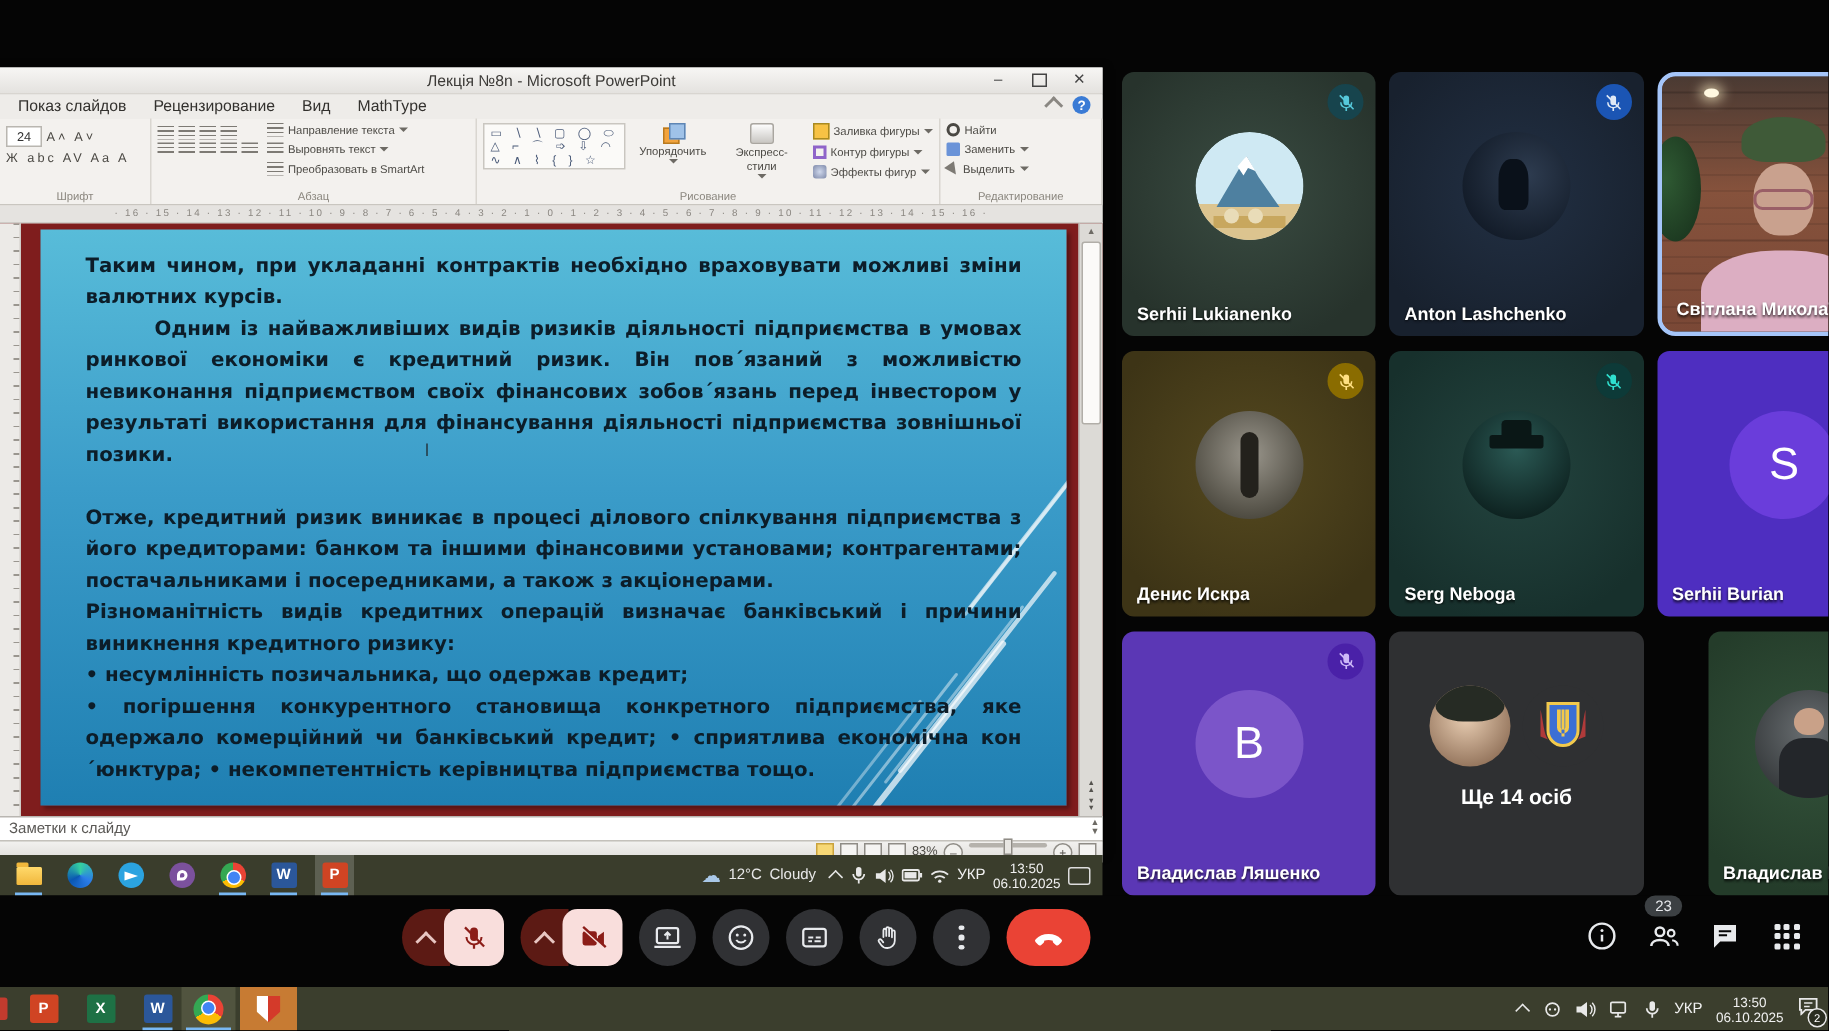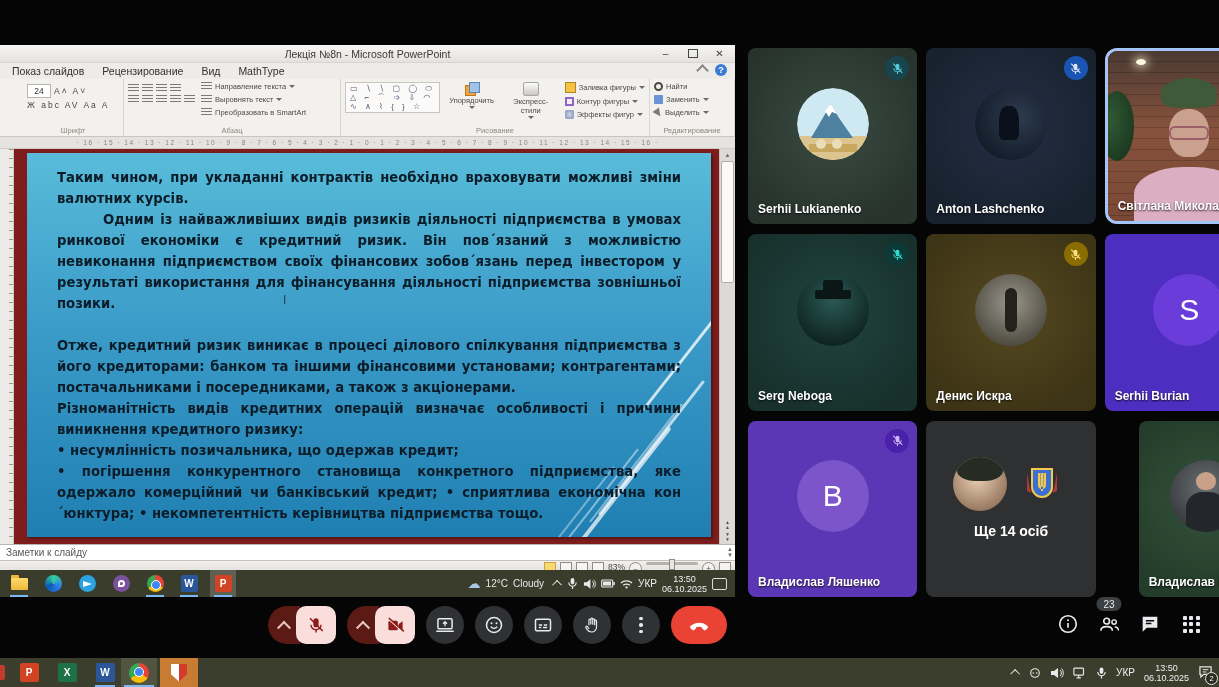--- a/index.html
+++ b/index.html
@@ -10,21 +10,21 @@
   .ppt-title{height:17px;background:linear-gradient(#f7f6f4,#e4e2df);display:flex;align-items:center;position:relative;border-bottom:1px solid #d8d5d0;}
   .ppt-title .t{flex:1;text-align:center;font-size:10.5px;color:#3c3a37;}
   .winbtns{position:absolute;right:2px;top:0;display:flex;height:16px;}
   .winbtn{width:27px;height:16px;display:flex;align-items:center;justify-content:center;font-size:10px;color:#444;}
   .maxglyph{width:8px;height:7px;border:1px solid #444;display:inline-block;}
   .ppt-menu{height:16px;display:flex;align-items:center;gap:18px;padding-left:12px;background:#eeece9;font-size:10.5px;color:#33312e;position:relative;}
   .ppt-menu .tab{cursor:default;}
   .menu-right{position:absolute;right:8px;top:1px;display:flex;gap:8px;align-items:center;}
   .chev{width:7px;height:7px;border-left:2px solid #8a8782;border-top:2px solid #8a8782;transform:rotate(45deg);display:inline-block;}
   .helpdot{width:12px;height:12px;border-radius:50%;background:#3a7bd5;color:#fff;font-size:9px;font-weight:bold;display:flex;align-items:center;justify-content:center;}
-  .ribbon{height:57px;background:#f3f1ee;display:flex;border-bottom:1px solid #c9c6c0;font-size:8px;color:#5a5750;padding-left:23px;}
+  .ribbon{height:57px;background:#f3f1ee;display:flex;border-bottom:1px solid #c9c6c0;font-size:8px;color:#5a5750;}
   .rgroup{position:relative;border-right:1px solid #d9d6d0;padding:3px 4px 11px 4px;}
   .rglabel{position:absolute;bottom:1px;left:0;right:0;text-align:center;font-size:7.5px;color:#8b877f;}
   .rrow{display:flex;align-items:center;gap:3px;margin:2px 0;}
   .sizebox{width:22px;height:12px;background:#fff;border:1px solid #b9b6b0;font-size:8.5px;display:flex;align-items:center;justify-content:center;color:#333;}
   .g-glyphs{font-size:8.5px;letter-spacing:2px;color:#4a4843;}
   .lineicon{width:11px;height:9px;background:repeating-linear-gradient(#7d7a74 0,#7d7a74 1px,transparent 1px,transparent 3px);display:inline-block;}
   .btn-mini{display:flex;align-items:center;gap:3px;font-size:7.5px;color:#4c4a45;white-space:nowrap;}
   .dd{width:0;height:0;border-left:3px solid transparent;border-right:3px solid transparent;border-top:3px solid #6d6a64;display:inline-block;}
   .shapebox{border:1px solid #c9c6c0;background:#fbfaf8;padding:1px 4px;line-height:9px;}
   .shaperow{font-size:8px;letter-spacing:3px;color:#4a5a78;white-space:nowrap;}
@@ -302,21 +302,21 @@
         <div class="streak" style="right:30px;top:150px;width:2px;height:120px;opacity:.6"></div>
         <div class="streak" style="right:58px;top:210px;width:3px;height:170px;opacity:.9"></div>
         <div class="streak" style="right:74px;top:235px;width:2px;height:150px;opacity:.55"></div>
         <div class="streak" style="right:96px;top:255px;width:4px;height:185px;opacity:.95"></div>
         <div class="streak" style="right:118px;top:280px;width:2px;height:150px;opacity:.6"></div>
         <div class="streak" style="right:136px;top:300px;width:2px;height:130px;opacity:.5"></div>
         <div class="slide-text">
           <p>Таким чином, при укладанні контрактів необхідно враховувати можливі зміни валютних курсів.</p>
           <p class="indent">Одним із найважливіших видів ризиків діяльності підприємства в умовах ринкової економіки є кредитний ризик. Він пов´язаний з можливістю невиконання підприємством своїх фінансових зобов´язань перед інвестором у результаті використання для фінансування діяльності підприємства зовнішньої позики.</p>
           <p class="gap">Отже, кредитний ризик виникає в процесі ділового спілкування підприємства з його кредиторами: банком та іншими фінансовими установами; контрагентами; постачальниками і посередниками, а також з акціонерами.</p>
-          <p>Різноманітність видів кредитних операцій визначає особливості і причини виникнення кредитного ризику:</p>
+          <p>Різноманітність видів кредитних операцій визначає банківський і причини виникнення кредитного ризику:</p>
           <p>• несумлінність позичальника, що одержав кредит;</p>
           <p>• погіршення конкурентного становища конкретного підприємства, яке одержало комерційний чи банківський кредит; • сприятлива економічна кон´юнктура; • некомпетентність керівництва підприємства тощо.</p>
         </div>
         <span class="ibeam">I</span>
       </div>
       <div class="vscroll">
         <span class="scr-arrow">▲</span>
         <span class="scr-thumb"></span>
         <span class="scr-bottom">
           <span>▲<br>▲</span>
@@ -456,42 +456,42 @@
       <span class="micbadge" style="background:#1a6df0">
         <span class="audio-bars">
             <i style="height:5px"></i>
             <i style="height:10px"></i>
             <i style="height:5px"></i>
           </span>
       </span>
       <span class="pname">Світлана Миколаїв...</span>
     </div>
 
+    <div class="tile t5">
+      <div class="avatar denys"></div>
+      <span class="micbadge" style="background:#8a6c00">
+        <svg width="13" height="13" viewBox="0 0 24 24" style="color:#ffe082">
+            <path fill="currentColor" d="M12 15a3.5 3.5 0 0 0 3.5-3.5v-5a3.5 3.5 0 0 0-7 0v5A3.5 3.5 0 0 0 12 15z"></path>
+            <path fill="currentColor" d="M17.8 11.5a5.8 5.8 0 0 1-11.6 0H4.4a7.6 7.6 0 0 0 6.6 7.4V22h2v-3.1a7.6 7.6 0 0 0 6.6-7.4z"></path>
+            <path stroke="currentColor" stroke-width="2" d="M4 3l17 17"></path>
+          </svg>
+      </span>
+      <span class="pname">Денис Искра</span>
+    </div>
+
     <div class="tile t4">
       <div class="avatar hatman"></div>
       <span class="micbadge" style="background:#0d3a38">
         <svg width="13" height="13" viewBox="0 0 24 24" style="color:#2fe0cf">
             <path fill="currentColor" d="M12 15a3.5 3.5 0 0 0 3.5-3.5v-5a3.5 3.5 0 0 0-7 0v5A3.5 3.5 0 0 0 12 15z"></path>
             <path fill="currentColor" d="M17.8 11.5a5.8 5.8 0 0 1-11.6 0H4.4a7.6 7.6 0 0 0 6.6 7.4V22h2v-3.1a7.6 7.6 0 0 0 6.6-7.4z"></path>
             <path stroke="currentColor" stroke-width="2" d="M4 3l17 17"></path>
           </svg>
       </span>
       <span class="pname">Serg Neboga</span>
-    </div>
-
-    <div class="tile t5">
-      <div class="avatar denys"></div>
-      <span class="micbadge" style="background:#8a6c00">
-        <svg width="13" height="13" viewBox="0 0 24 24" style="color:#ffe082">
-            <path fill="currentColor" d="M12 15a3.5 3.5 0 0 0 3.5-3.5v-5a3.5 3.5 0 0 0-7 0v5A3.5 3.5 0 0 0 12 15z"></path>
-            <path fill="currentColor" d="M17.8 11.5a5.8 5.8 0 0 1-11.6 0H4.4a7.6 7.6 0 0 0 6.6 7.4V22h2v-3.1a7.6 7.6 0 0 0 6.6-7.4z"></path>
-            <path stroke="currentColor" stroke-width="2" d="M4 3l17 17"></path>
-          </svg>
-      </span>
-      <span class="pname">Денис Искра</span>
     </div>
 
     <div class="tile t6">
       <div class="avatar initial circ-purple1">S</div>
       <span class="micbadge" style="background:#5a2ed8">
         <svg width="13" height="13" viewBox="0 0 24 24" style="color:#cdb9f7">
             <path fill="currentColor" d="M12 15a3.5 3.5 0 0 0 3.5-3.5v-5a3.5 3.5 0 0 0-7 0v5A3.5 3.5 0 0 0 12 15z"></path>
             <path fill="currentColor" d="M17.8 11.5a5.8 5.8 0 0 1-11.6 0H4.4a7.6 7.6 0 0 0 6.6 7.4V22h2v-3.1a7.6 7.6 0 0 0 6.6-7.4z"></path>
             <path stroke="currentColor" stroke-width="2" d="M4 3l17 17"></path>
           </svg>

